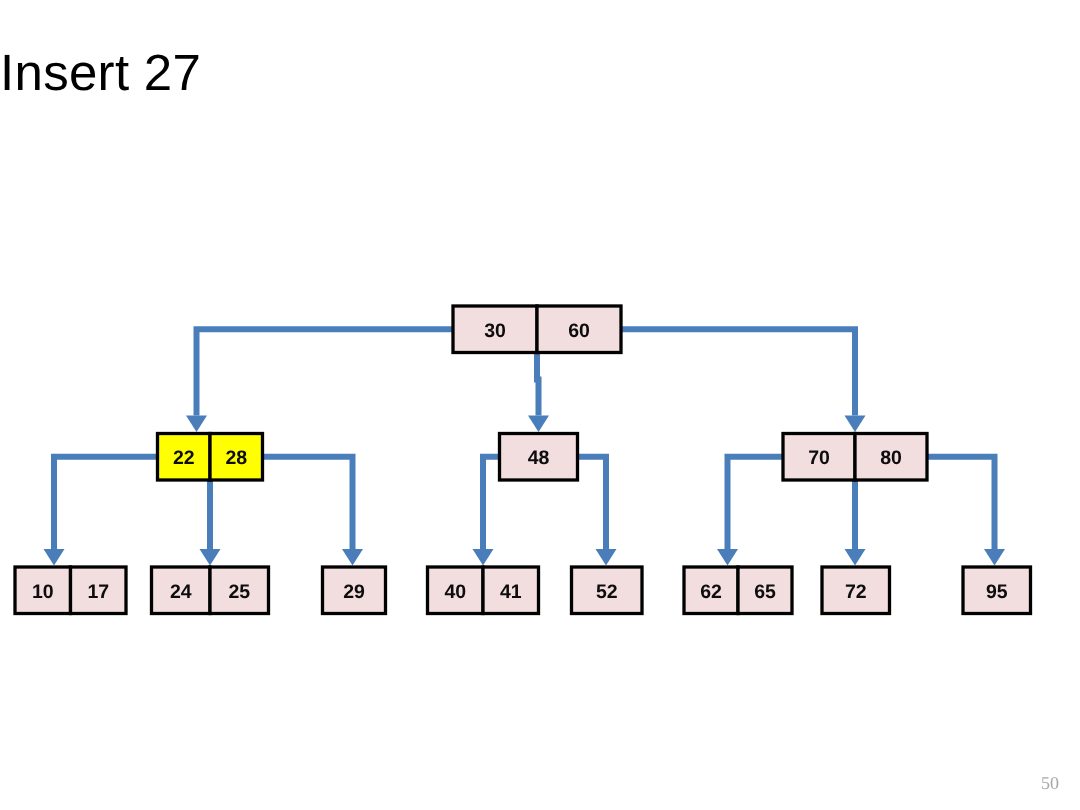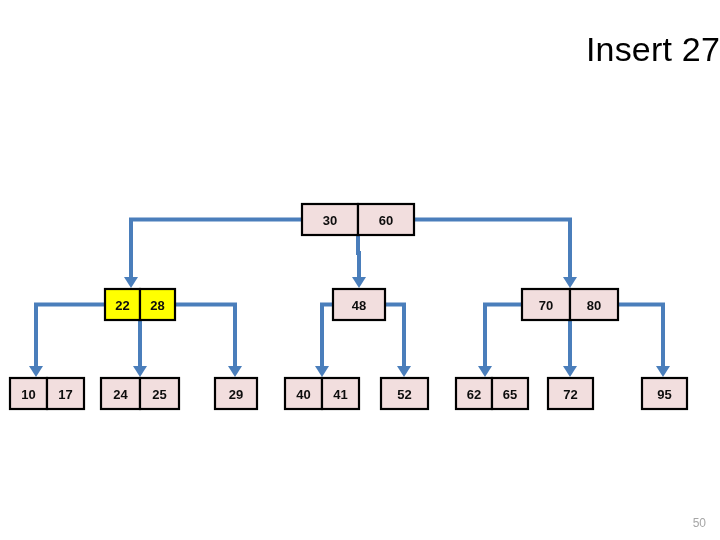--- a/index.html
+++ b/index.html
@@ -19,21 +19,21 @@
     inset: 0;
     width: 720px;
     height: 540px;
     background: #ffffff;
   }
   #slide-title {
     position: absolute;
     left: 0;
     top: 30px;
     width: 720px;
-    text-align: right;
+    text-align: left;
     font-size: 34px;
     font-weight: 400;
     color: #000000;
     font-family: "Liberation Sans", sans-serif;
     letter-spacing: 0.2px;
   }
   #tree-canvas {
     position: absolute;
     left: 0;
     top: 0;
@@ -45,21 +45,21 @@
     font-size: 13px;
     font-weight: bold;
     fill: #0d0d0d;
   }
   #page-number {
     position: absolute;
     right: 14px;
     bottom: 10px;
     font-size: 12px;
     color: #a6a6a6;
-    font-family: Liberation Sans, sans-serif;
+    font-family: Liberation Serif, serif;
   }
 </style>
 </head>
 <body>
 
 <div id="slide">
 
   <div id="slide-title">Insert 27</div>
 
   <svg id="tree-canvas" viewBox="0 0 720 540" xmlns="http://www.w3.org/2000/svg">

